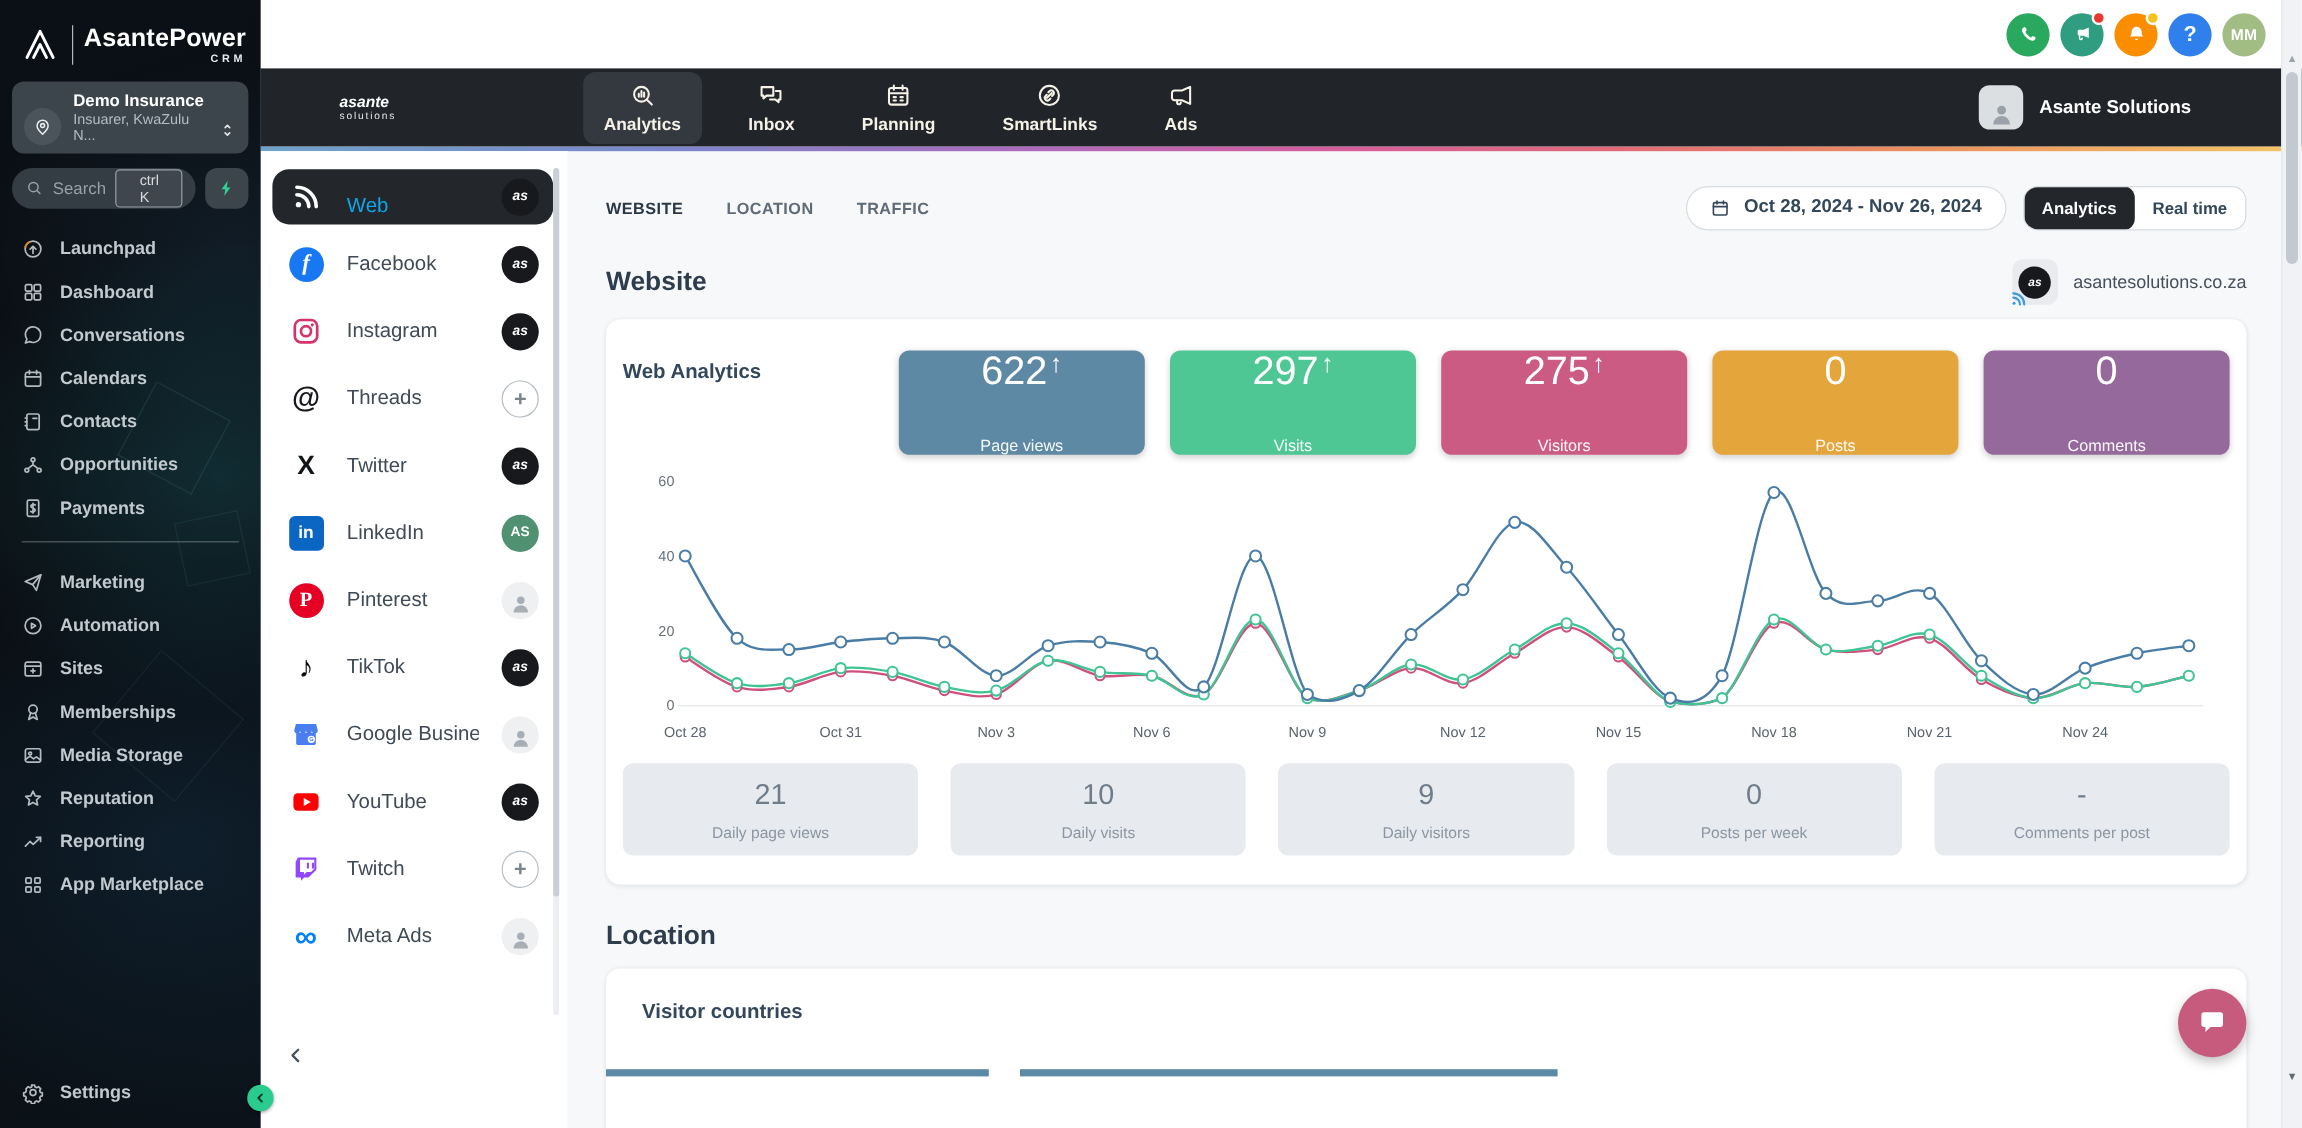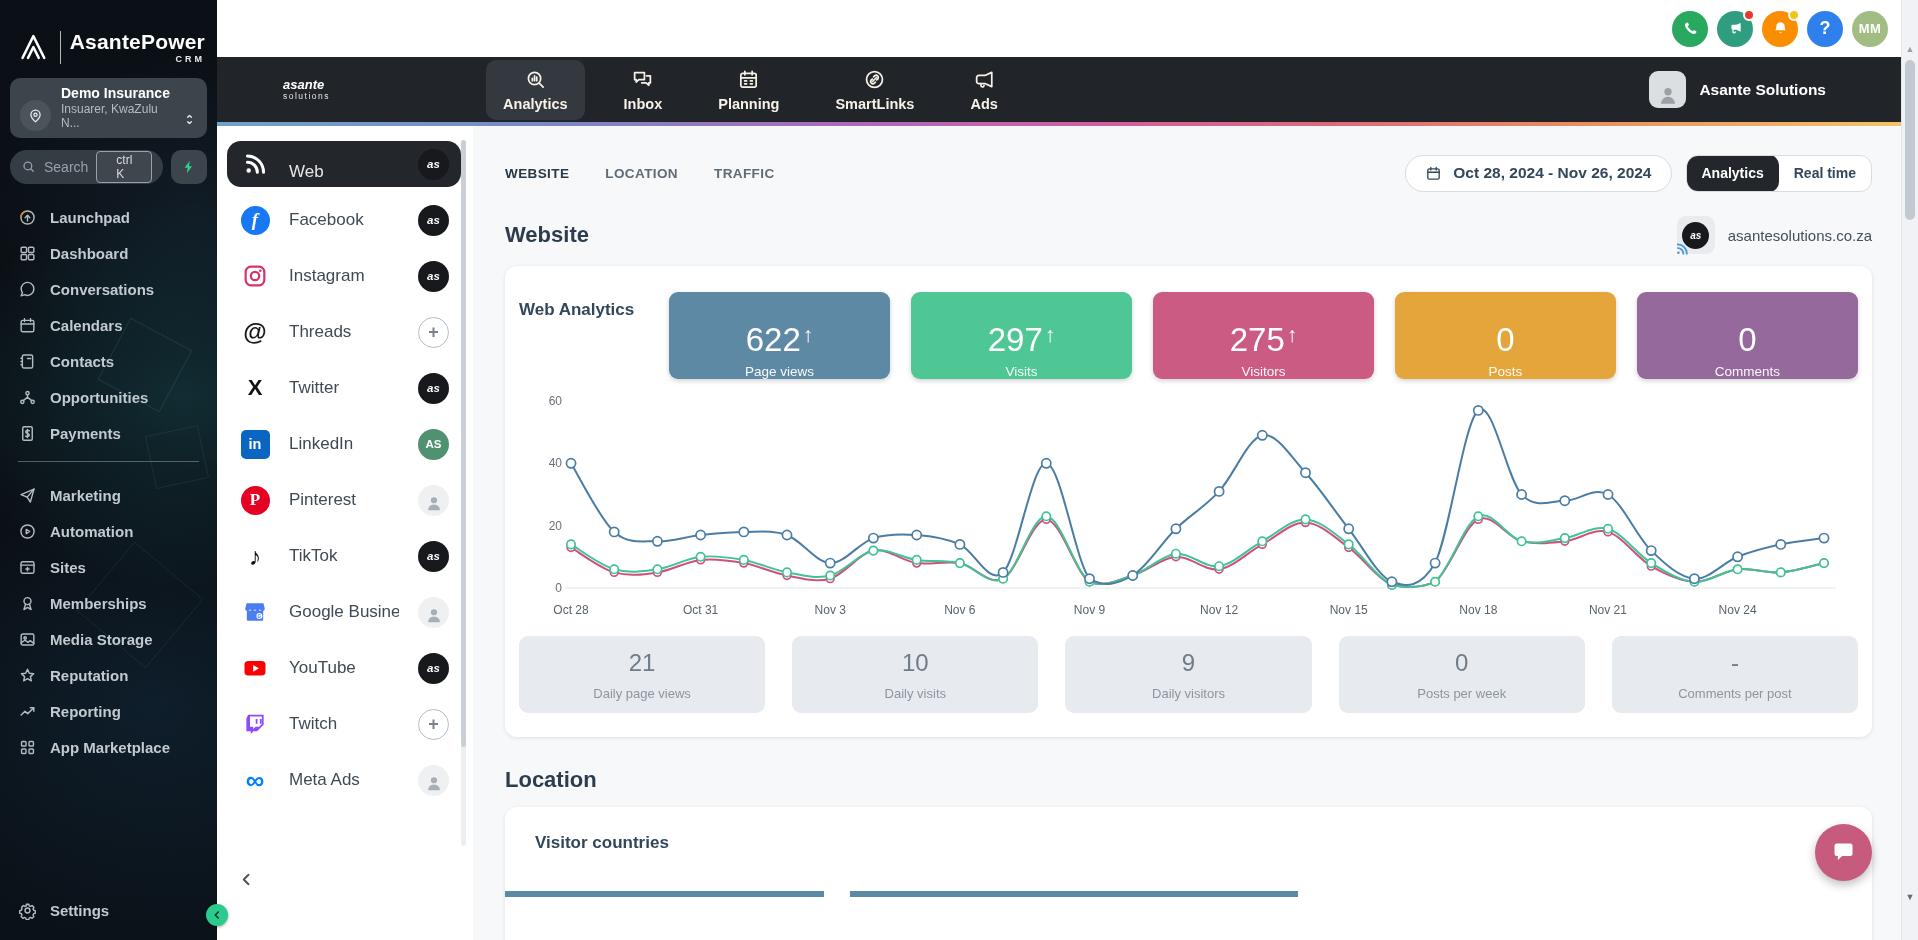--- a/index.html
+++ b/index.html
@@ -11,21 +11,21 @@
 .sb-decor { position:absolute; inset:0; overflow:hidden; pointer-events:none;
   background:
     radial-gradient(380px 300px at 85% 42%, rgba(40,150,160,.22), transparent 65%),
     radial-gradient(420px 340px at 70% 75%, rgba(30,90,130,.20), transparent 70%),
     radial-gradient(300px 220px at 90% 22%, rgba(60,120,160,.12), transparent 70%),
     linear-gradient(160deg,#0b1016 0%,#0a0e13 60%,#0b1219 100%); }
 .sb-decor i { position:absolute; border:1px solid rgba(130,210,220,.12); width:70px; height:70px; transform:rotate(28deg); }
 .sb-decor i:nth-child(1){ left:110px; top:330px; }
 .sb-decor i:nth-child(2){ left:150px; top:430px; width:54px; height:54px; transform:rotate(-12deg); border-color:rgba(130,210,220,.09);}
 .sb-decor i:nth-child(3){ left:95px; top:560px; width:90px; height:90px; transform:rotate(40deg); border-color:rgba(130,210,220,.08);}
-.brand { position:relative; display:flex; align-items:center; gap:9px; padding:29px 12px 9px 16px; }
+.brand { position:relative; display:flex; align-items:center; gap:9px; padding:19px 12px 9px 16px; }
 .brand svg { width:36px; height:36px; color:#fff; }
 .brand-text { border-left:1.5px solid rgba(255,255,255,.7); padding-left:9px; display:flex; flex-direction:column; align-items:flex-end; }
 .brand-name { font-size:21px; font-weight:700; color:#fff; letter-spacing:.2px; line-height:1; }
 .brand-sub { font-size:9px; font-weight:700; letter-spacing:3px; color:#e8ebee; margin-top:2px; }
 .account-pill { position:relative; margin:4px 10px 0; background:#3d454c; border-radius:10px; display:flex; align-items:flex-end; gap:10px; padding:7px 10px; cursor:pointer; }
 .acc-icon { width:31px; height:31px; border-radius:50%; background:#4c545b; display:flex; align-items:center; justify-content:center; color:#e8ecef; flex:none; }
 .acc-icon svg { width:17px; height:17px; }
 .acc-name { font-size:14px; font-weight:700; color:#fff; line-height:1.2; }
 .acc-sub { font-size:12px; color:#b4bcc3; line-height:1.2; }
 .acc-chev { margin-left:auto; color:#e3e7ea; } .acc-chev svg { width:15px; height:15px; }
@@ -64,21 +64,21 @@
 .h-avatar { width:37px; height:37px; border-radius:9px; background:#dcdfe2; color:#9aa1a8; display:flex; align-items:flex-end; justify-content:center; overflow:hidden; }
 .h-avatar svg { width:26px; height:26px; }
 .rainbow { height:4px; flex:none; background:linear-gradient(90deg,#6fa3c9 0%,#7b86c9 20%,#a86bbf 36%,#d45d9e 52%,#e06a79 66%,#eb8f5e 81%,#f4c667 100%); }
 
 .body-row { flex:1; display:flex; min-height:0; }
 
 
 .channels { width:256px; flex:0 0 256px; background:#fff; position:relative; padding-top:15px; }
 .ch-item { height:46px; margin:0 12px 10px 10px; display:flex; align-items:center; padding:0 12px 0 13px; border-radius:14px; gap:19px; cursor:pointer; }
 .ch-item.sel { background:#23272c; }
-.ch-item.sel .ch-label { color:#e5e5e5;margin-top:16px; }
+.ch-item.sel .ch-label { color:#0ea5e9;margin-top:16px; }
 .ch-icon { width:30px; height:30px; display:flex; align-items:center; justify-content:center; flex:none; }
 .ch-icon svg { width:28px; height:28px; }
 .ch-label { flex:1; font-size:17px; color:#3f4a55; font-weight:500; white-space:nowrap; overflow:hidden; }
 .bi { width:29px; height:29px; display:flex; align-items:center; justify-content:center; font-weight:800; }
 .bi.fb { background:#1877F2; color:#fff; border-radius:50%; font-size:19px; font-family:"Liberation Serif",serif; font-style:italic; }
 .bi.th { color:#16181b; font-size:24px; font-weight:700; }
 .bi.tw { color:#0f1419; font-size:22px; font-weight:800; }
 .bi.li { background:#0A66C2; color:#fff; border-radius:5px; font-size:14.5px; }
 .bi.pin { background:#E60023; color:#fff; border-radius:50%; font-size:17px; font-family:"Liberation Serif",serif; }
 .bi.tt { color:#0b0b0f; font-size:25px; }
@@ -110,21 +110,21 @@
 .sec-title { font-size:22px; font-weight:600; color:#2e3d4d; }
 .site-chip { display:flex; align-items:center; gap:13px; font-size:15px; color:#44505c; cursor:pointer; }
 .site-avatar { width:38px; height:38px; border-radius:9px; background:#e9ebee; position:relative; display:flex; align-items:center; justify-content:center; }
 .site-avatar .av-dark { width:27px; height:27px; font-size:10px; }
 .site-avatar .rss-badge { position:absolute; left:-3px; bottom:-3px; width:16px; height:16px; color:#3e9ad6; }
 .card { background:#fff; border-radius:12px; box-shadow:0 1px 4px rgba(20,30,40,.10); }
 .analytics-card { margin-top:12px; padding:26px 14px 24px; }
 .card-top { display:flex; align-items:flex-start; }
 .card-title { font-size:17px; font-weight:600; color:#33475b; margin-top:8px; }
 .stats { margin-left:auto; display:flex; gap:21px; }
-.stat { width:221px; height:87px; border-radius:9px; color:#fff; display:flex; flex-direction:column; align-items:center; justify-content:flex-end; box-shadow:0 2px 5px rgba(0,0,0,.18); cursor:default; }
+.stat { width:205px; height:87px; border-radius:9px; color:#fff; display:flex; flex-direction:column; align-items:center; justify-content:space-between; box-shadow:0 2px 5px rgba(0,0,0,.18); cursor:default; }
 .stat-num { font-size:33px; font-weight:500; line-height:1; display:flex; align-items:flex-start; }
 .stat-arrow { font-size:21px; margin-top:1px; margin-left:2px; }
 .stat-label { font-size:13.5px; margin-top:8px; opacity:.95; }
 .chart-wrap { margin-top:8px; }
 .chart-wrap svg { display:block; width:100%; }
 .daily { display:flex; gap:27px; margin-top:14px; }
 .daily-box { flex:1; height:77px; background:#e7eaef; border-radius:9px; display:flex; flex-direction:column; align-items:center; justify-content:center; gap:9px; cursor:default; }
 .daily-val { font-size:24px; color:#6f7c8a; font-weight:500; }
 .daily-label { font-size:13px; color:#8b96a2; }
 .loc-title { margin-top:30px; }

